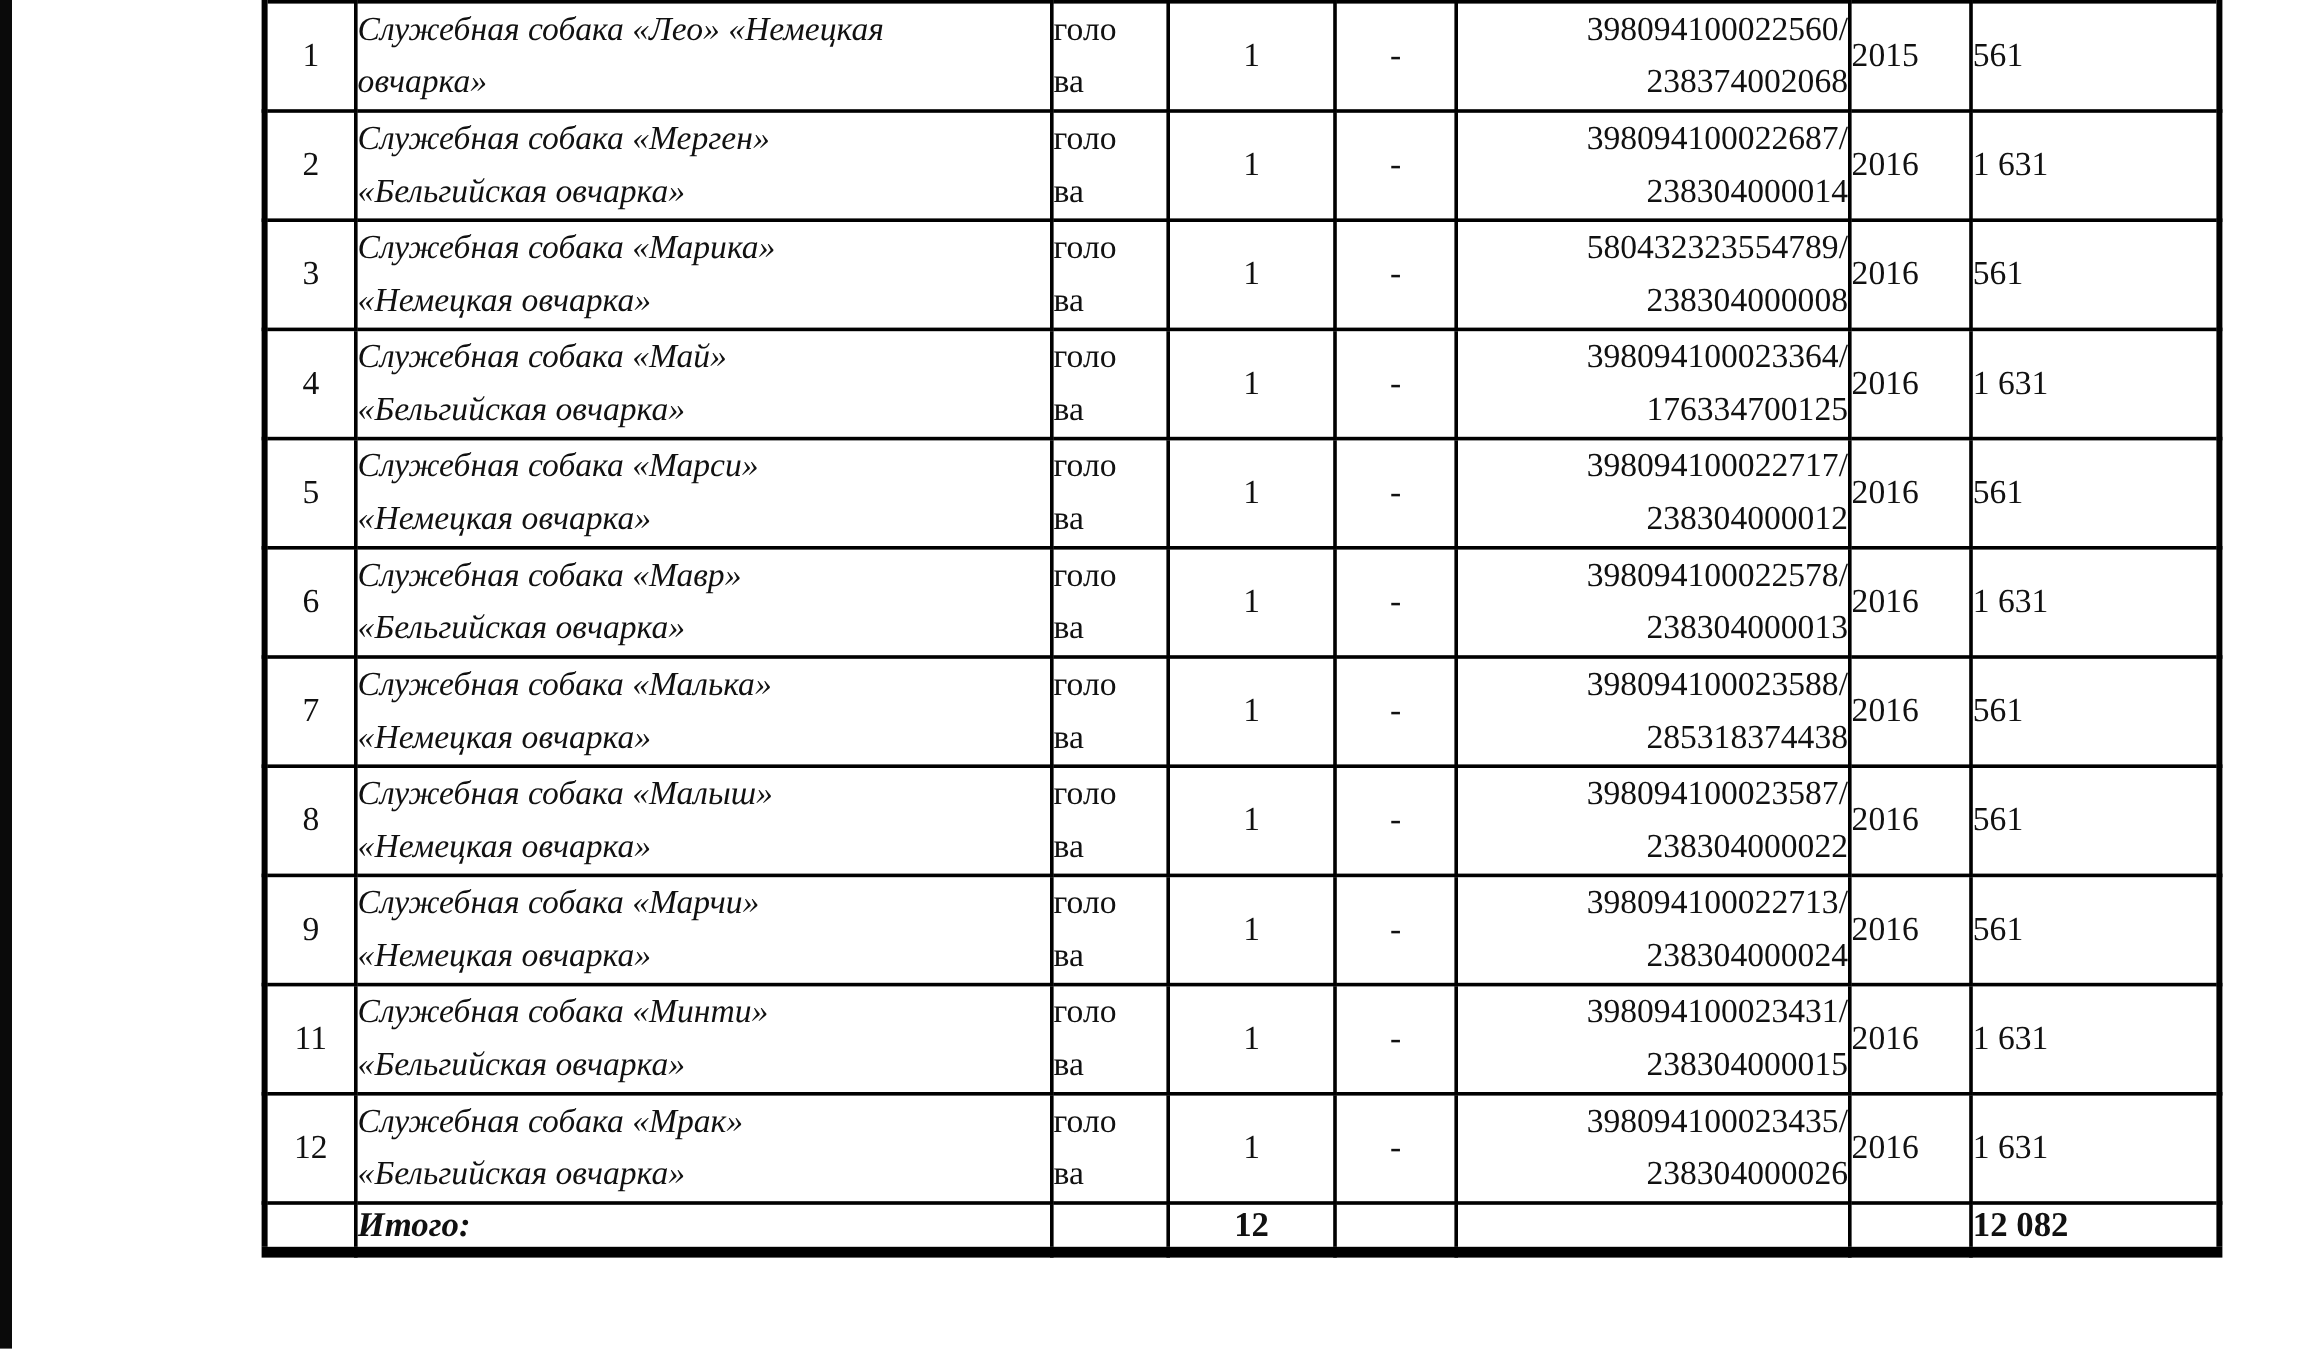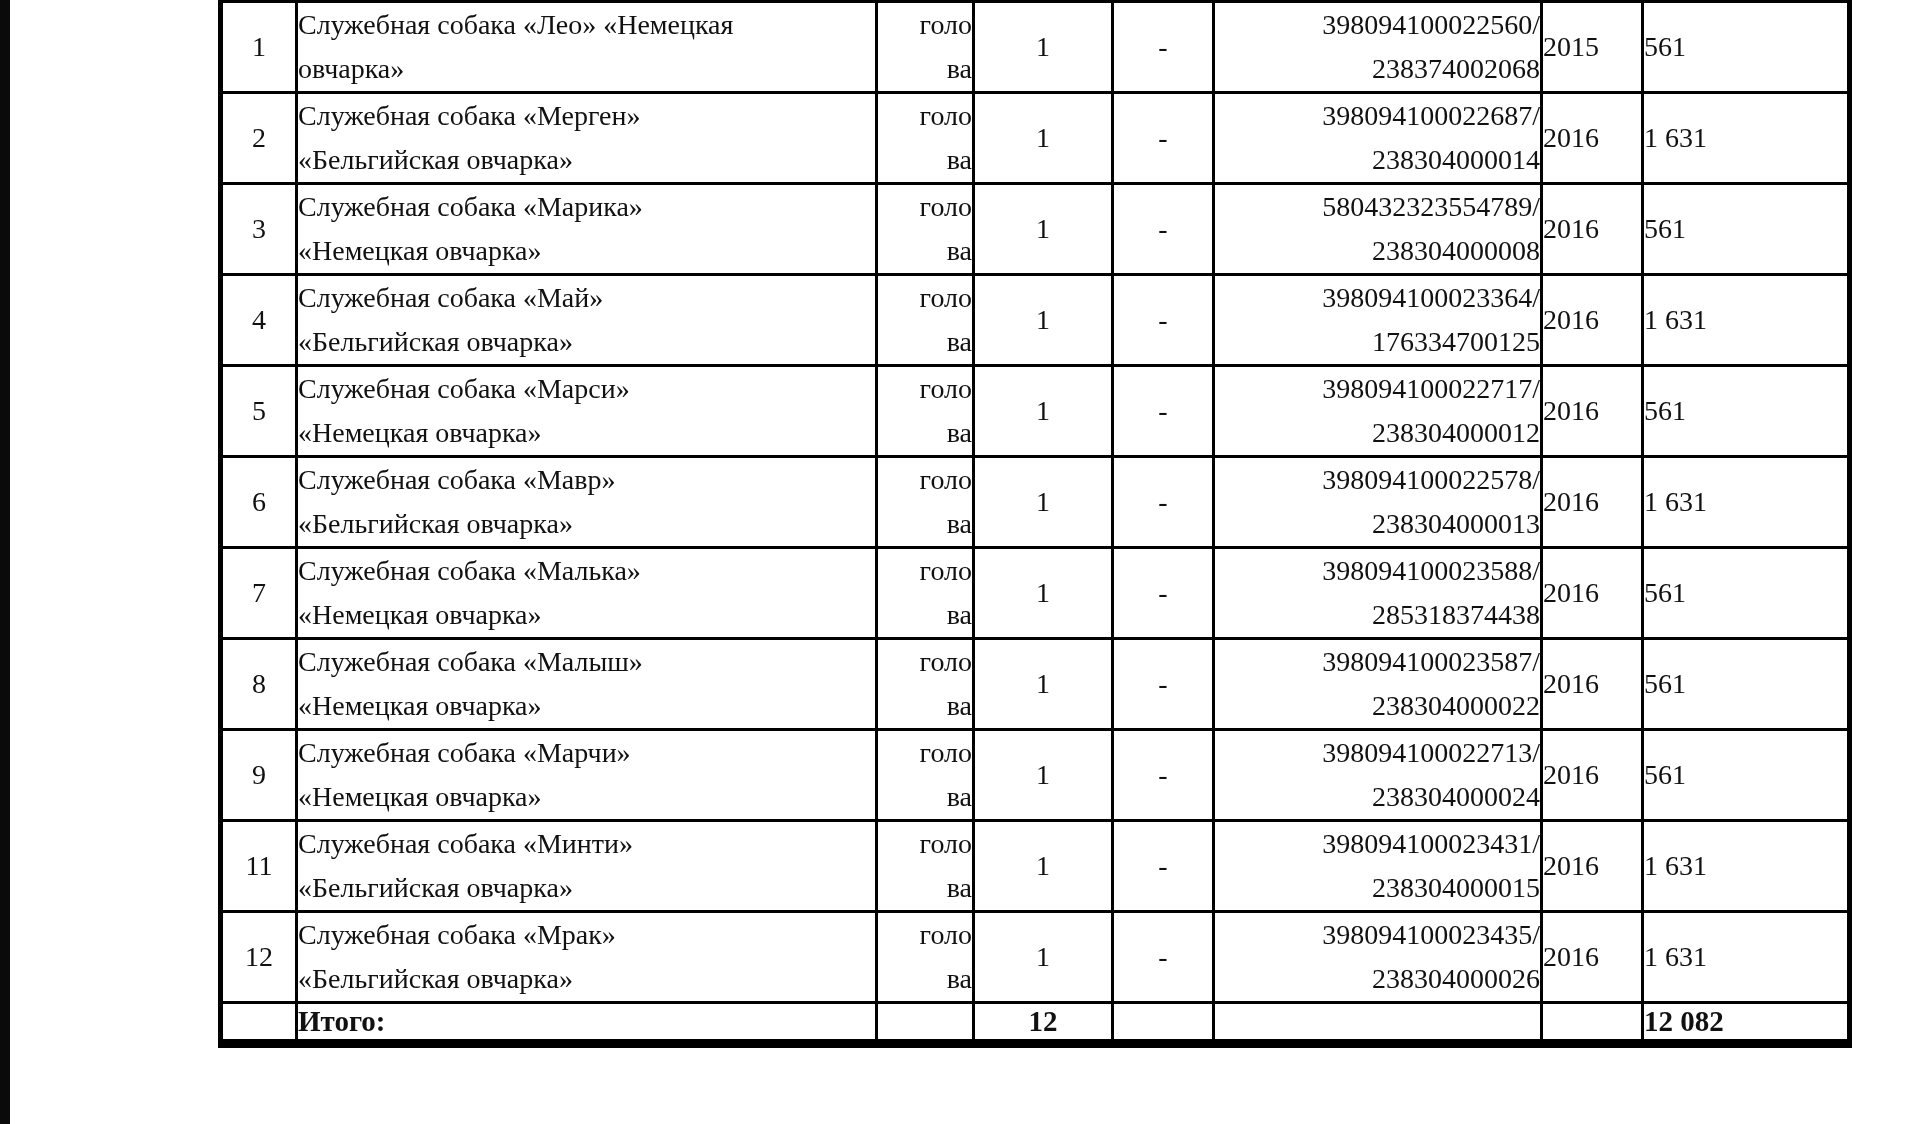--- a/index.html
+++ b/index.html
@@ -49,24 +49,25 @@
 
   td.c-num  { width: 72px;  text-align: center; vertical-align: middle; }
   td.c-name {
     width: 577px;
     text-align: left;
     vertical-align: middle;
     padding-left: 6px;
     padding-right: 2px;
     white-space: pre-line;
     line-height: 44px;
+    font-style: italic;
   }
   td.c-unit {
     width: 94px;
-    text-align: right;
+    text-align: left;
     vertical-align: middle;
     white-space: pre-line;
     line-height: 44px;
     font-size: 27px;
   }
   td.c-qty  { width: 136px; text-align: center; vertical-align: middle; }
   td.c-dash { width: 98px;  text-align: center; vertical-align: middle; }
   td.c-inv  {
     width: 325px;
     text-align: right;

